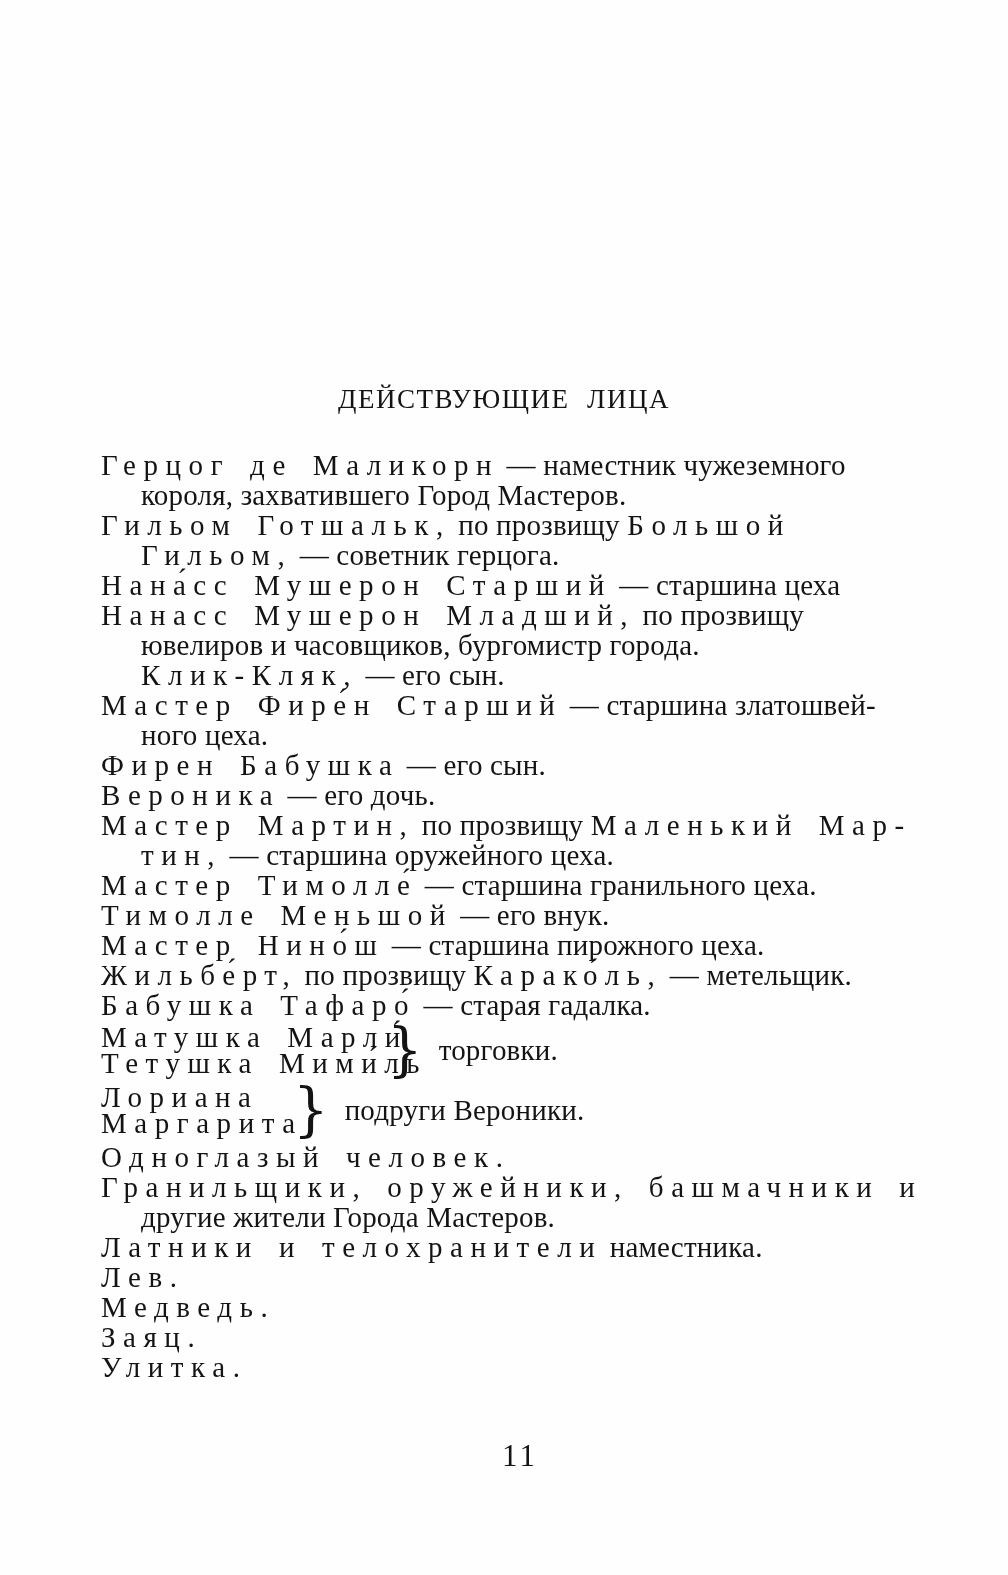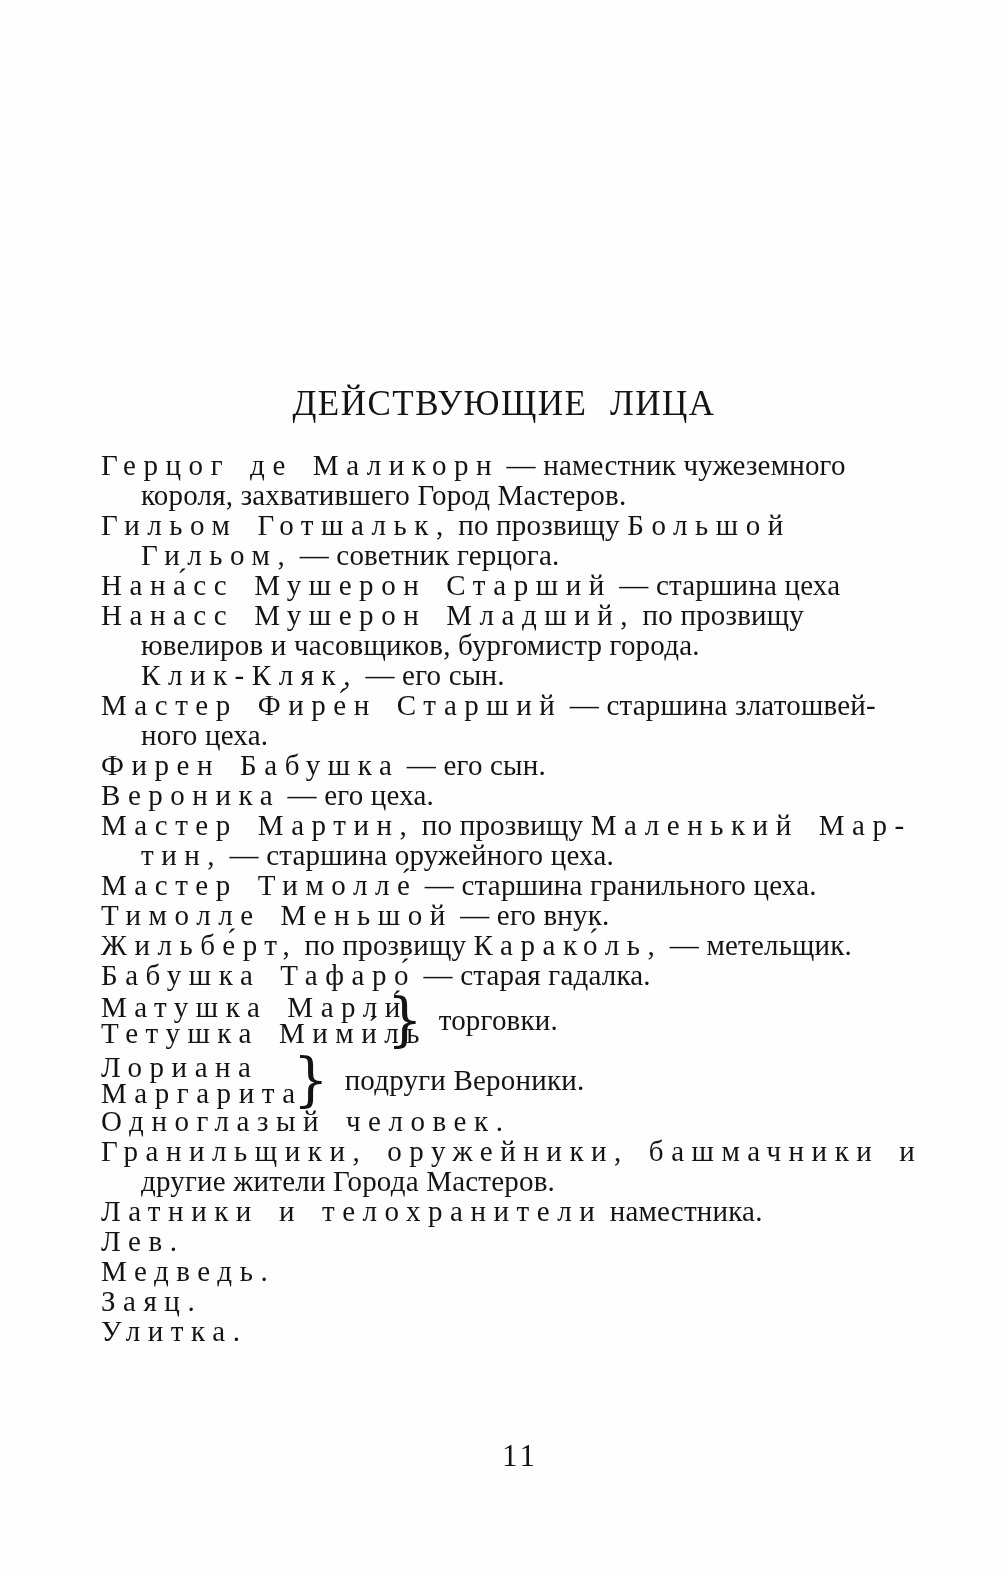--- a/index.html
+++ b/index.html
@@ -15,21 +15,21 @@
     height: 1575px;
     background: #fefefe;
     overflow: hidden;
   }
   .title {
     position: absolute;
     top: 384px;
     left: 0;
     width: 1008px;
     text-align: center;
-    font-size: 35px;
+    font-size: 27px;
     letter-spacing: 1.5px;
     word-spacing: 0.35em;
     white-space: nowrap;
   }
   .cast {
     position: absolute;
     top: 450px;
     left: 101px;
     width: 830px;
     font-size: 29px;
@@ -47,21 +47,21 @@
     word-spacing: 0.18em;
   }
   .rg {
     letter-spacing: 0.2px;
   }
   .group {
     display: flex;
     align-items: center;
   }
   .group-a { margin-top: 4px; }
-  .group-b { margin-top: 8px; }
+  .group-b { margin-top: 8px; margin-bottom: 6px; }
   .group .names {
     display: block;
   }
   .group-a .names { width: 286px; }
   .group-b .names { width: 192px; }
   .group .nline {
     height: 26px;
     line-height: 26px;
     white-space: nowrap;
   }
@@ -112,30 +112,31 @@
     <div class="line cont"><span class="rg">ювелиров и часовщиков, бургомистр города.</span></div>
 
     <div class="line cont"><span class="sp">Клик-Кляк,</span><span class="rg"> — его сын.</span></div>
 
     <div class="line"><span class="sp">Мастер Фире́н Старший</span><span class="rg"> — старшина златошвей-</span></div>
 
     <div class="line cont"><span class="rg">ного цеха.</span></div>
 
     <div class="line"><span class="sp">Фирен Бабушка</span><span class="rg"> — его сын.</span></div>
 
-    <div class="line"><span class="sp">Вероника</span><span class="rg"> — его цеха.</span></div>
+    <div class="line"><span class="sp">Вероника</span><span class="rg"> — его дочь.</span></div>
 
     <div class="line"><span class="sp">Мастер Мартин,</span><span class="rg"> по прозвищу </span><span class="sp">Маленький Мар-</span></div>
 
     <div class="line cont"><span class="sp">тин,</span><span class="rg"> — старшина оружейного цеха.</span></div>
 
     <div class="line"><span class="sp">Мастер Тимолле́</span><span class="rg"> — старшина гранильного цеха.</span></div>
 
     <div class="line"><span class="sp">Тимолле Меньшой</span><span class="rg"> — его внук.</span></div>
 
+    <div class="line"><span class="sp">Мастер Нино́ш</span><span class="rg"> — старшина пирожного цеха.</span></div>
 
     <div class="line"><span class="sp">Жильбе́рт,</span><span class="rg"> по прозвищу </span><span class="sp">Карако́ль,</span><span class="rg"> — метельщик.</span></div>
 
     <div class="line"><span class="sp">Бабушка Тафаро́</span><span class="rg"> — старая гадалка.</span></div>
 
     <div class="group group-a">
       <div class="names">
         <div class="nline"><span class="sp">Матушка Марли́</span></div>
         <div class="nline"><span class="sp">Тетушка Мими́ль</span></div>
       </div>

